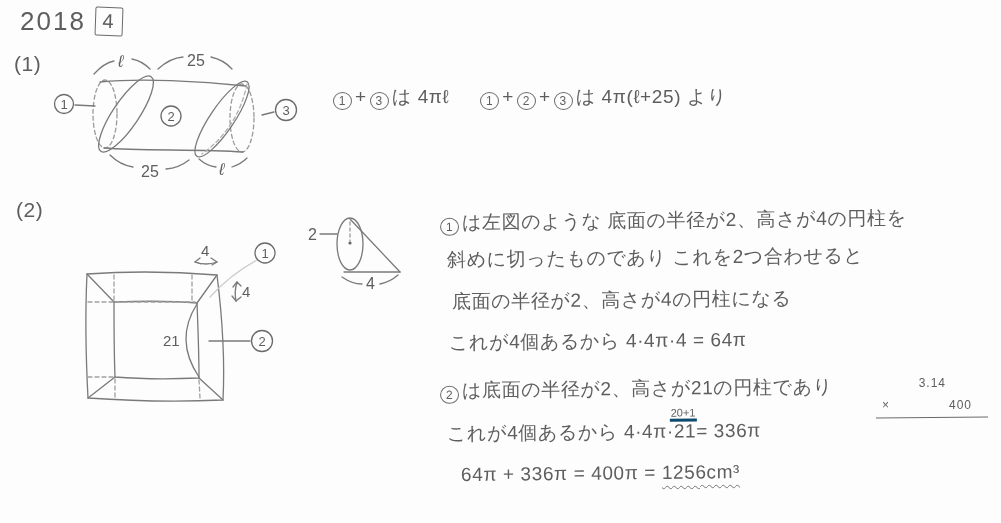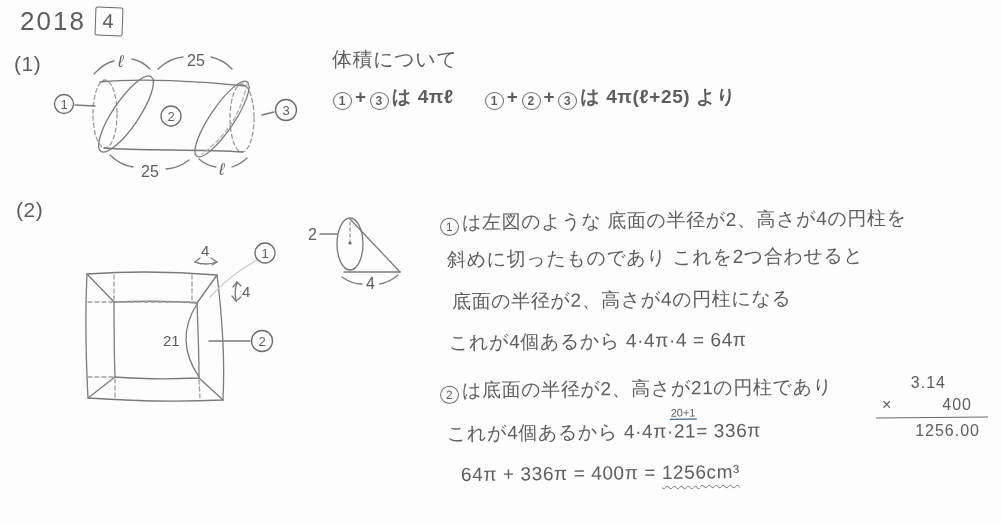--- a/index.html
+++ b/index.html
@@ -3,44 +3,44 @@
 <meta charset="utf-8">
 <style>
   html,body { margin:0; padding:0; background:#ffffff; }
   .page {
     position:relative; width:1001px; height:523px; background:#fdfdfd;
     font-family:"Liberation Sans", sans-serif; color:#5e5e5e; overflow:hidden;
   }
   .abs { position:absolute; white-space:nowrap; }
   .hw { letter-spacing:0.6px; }
   .jp { font-size:19px; }
-  .eq { font-size:19px;font-weight:bold; }
+  .eq { font-size:19px; }
   .circ {
     display:inline-flex; align-items:center; justify-content:center;
     width:17px; height:16px; border:1.4px solid #6a6a6a; border-radius:50%;
     font-size:12px; margin:0 3px; vertical-align:-2px; color:#5e5e5e;
   }
   .gap { display:inline-block; width:28px; }
   .wavy {
     text-decoration-line:underline; text-decoration-style:wavy;
     text-decoration-color:#777; text-decoration-thickness:1px; text-underline-offset:6px;
   }
   .supwrap { position:relative; display:inline-block; }
   .supwrap .sup {
     position:absolute; top:-14px; left:-4px; font-size:11px; letter-spacing:0;
-    border-bottom:1px solid #0c4a6e; padding:0 1px;
+    border-bottom:3px solid #0c4a6e; padding:0 1px;
   }
   .boxed {
     display:inline-flex; align-items:center; justify-content:center;
     width:26px; height:27px; border:1.6px solid #6a6a6a; border-radius:2px;
     font-size:20px; transform:rotate(2deg); margin-left:9px; vertical-align:2px;
   }
   .title { font-size:26px; letter-spacing:2px; }
   .seclabel { font-size:21px; }
-  .mult { text-align:right; font-size:16px; line-height:22px; letter-spacing:1px; }
+  .mult { text-align:right; font-size:12px; line-height:22px; letter-spacing:1px; }
   .mult .r1 { padding-right:42px; }
   .mult .r2 { padding-right:16px; }
   .mult .rule { border-bottom:1.5px solid #6a6a6a; margin:1px 0 2px 0; transform:rotate(-0.6deg); }
   .mult .r3 { padding-right:8px; }
   .mult .op { float:left; margin-left:6px; }
   svg { overflow:visible; }
   svg text { fill:#5e5e5e; font-family:"Liberation Sans", sans-serif; }
   .tilt { transform:rotate(-0.6deg); transform-origin:left center; }
 </style>
 </head>
@@ -85,21 +85,20 @@
     </g>
     <text x="14" y="61" font-size="13" text-anchor="middle">1</text>
     <text x="121" y="73" font-size="13" text-anchor="middle">2</text>
     <text x="236" y="67" font-size="13" text-anchor="middle">3</text>
     <text x="68" y="19" font-size="17" font-style="italic">ℓ</text>
     <text x="137" y="18" font-size="16">25</text>
     <text x="91" y="129" font-size="16">25</text>
     <text x="169" y="127" font-size="17" font-style="italic">ℓ</text>
   </svg>
 
-  <div class="abs hw jp" style="left:332px; top:46px; font-size:20px;">体積について</div>
 
   <div class="abs hw eq" style="left:330px; top:84px;">
     <span class="circ">1</span><span>+</span><span class="circ">3</span><span>は 4πℓ</span><span class="gap"></span><span class="circ">1</span><span>+</span><span class="circ">2</span><span>+</span><span class="circ">3</span><span>は 4π(ℓ+25) より</span>
   </div>
 
 
   <div class="abs hw seclabel" style="left:16px; top:198px;">(2)</div>
 
   <svg class="abs" style="left:60px; top:240px;" width="230" height="180" viewBox="0 0 230 180">
     <g stroke="#7a7a7a" stroke-width="1.3" fill="none" stroke-linecap="round">
@@ -164,16 +163,15 @@
     <span>これが4個あるから 4·4π·</span><span class="supwrap"><span class="sup">20+1</span><span>21</span></span><span>= 336π</span>
   </div>
   <div class="abs hw jp tilt" style="left:461px; top:464px;">
     <span>64π + 336π = 400π = </span><span class="wavy">1256cm³</span>
   </div>
 
   <div class="abs hw mult" style="left:876px; top:372px; width:112px;">
     <div class="r1">3.14</div>
     <div class="r2"><span class="op">×</span><span>400</span></div>
     <div class="rule"></div>
-    <div class="r3">1256.00</div>
   </div>
 
 </div>
 
 </body></html>

